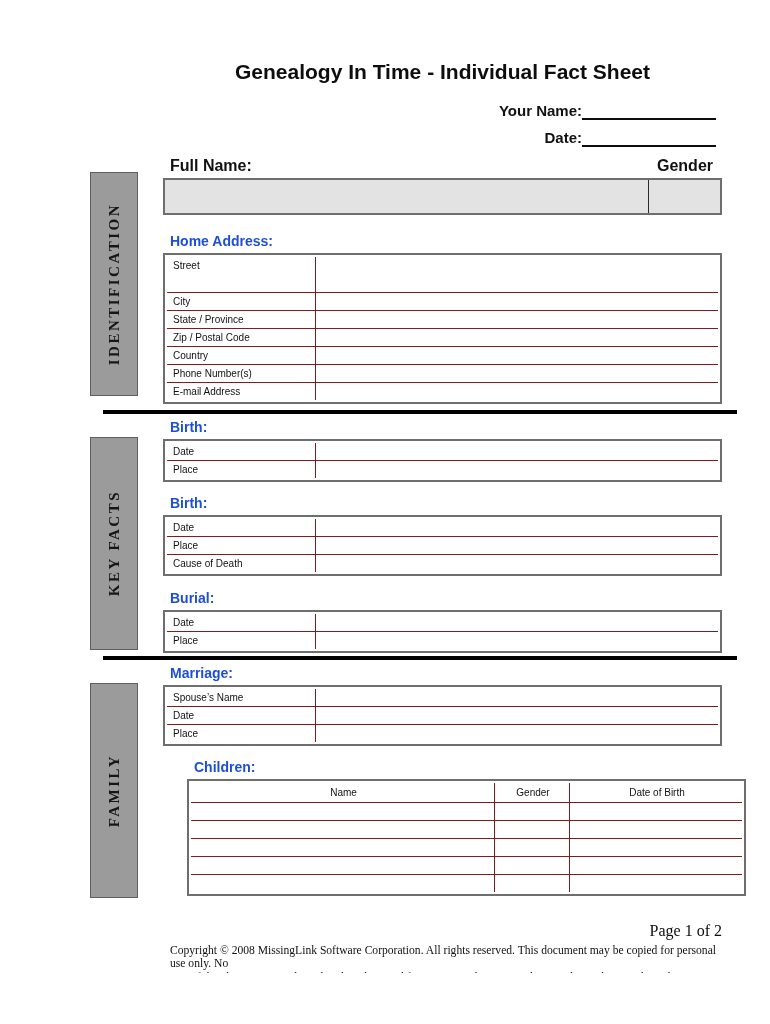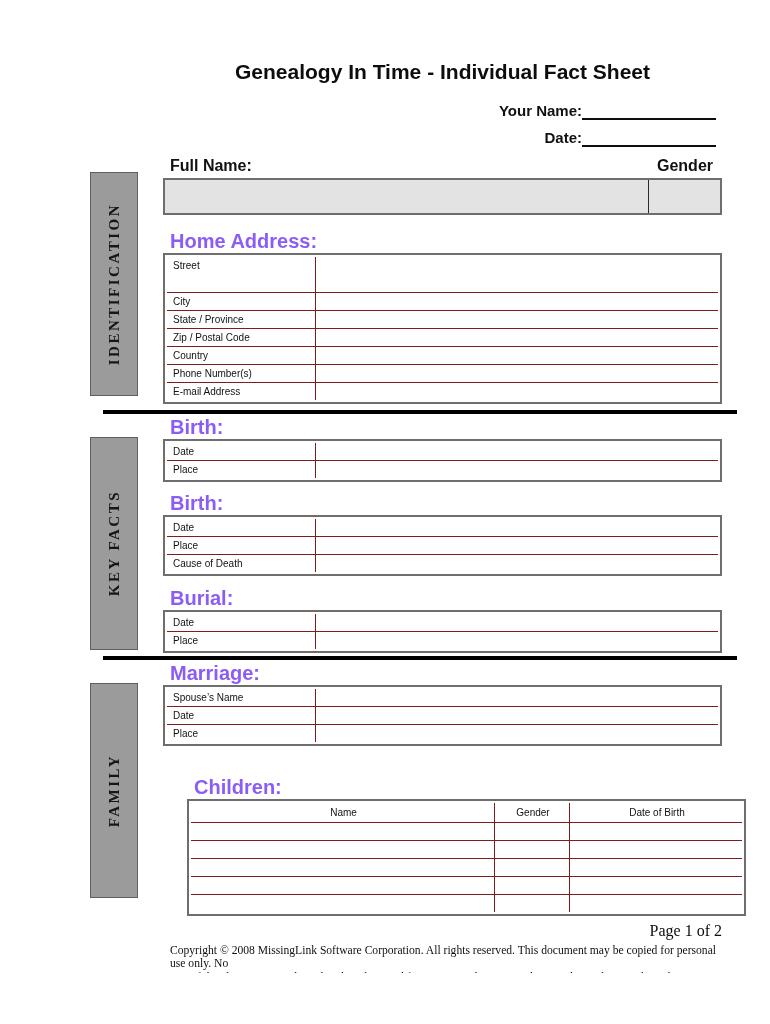--- a/index.html
+++ b/index.html
@@ -40,21 +40,21 @@
   
   .divider {
     position:absolute; left:103px; width:634px; height:4px; background:#000;
   }
   .divider-1 { top:410px; }
   .divider-2 { top:656px; }
 
   
   .section { position:absolute; left:163px; width:559px; }
   .sec-label {
-    font-size:20px; font-weight:bold; color:#8b5cf6;
+    font-size:14px; font-weight:bold; color:#1d4ed8;
     margin:0 0 3px 7px; line-height:18px;
   }
 
   .tbl-wrap {
     border:2px solid #6e6e6e; background:#fff; padding:2px;
   }
   table.grid {
     width:100%; border-collapse:collapse; border-style:hidden; table-layout:fixed;
   }
   table.grid td, table.grid th {
@@ -85,21 +85,21 @@
   th.col-gender { width:64px; }
   th.col-dob    { width:162px; }
   table.grid th { text-align:center; height:19px; }
 
   
   .sec-home     { top:232px; }
   .sec-birth    { top:418px; }
   .sec-death    { top:494px; }
   .sec-burial   { top:589px; }
   .sec-marriage { top:664px; }
-  .sec-children { top:778px;padding-left:24px; }
+  .sec-children { top:758px;padding-left:24px; }
 
   
   .page-number {
     position:absolute; left:163px; top:922px; width:559px;
     text-align:right; font-family:Liberation Serif, serif; font-size:16px; color:#0d0d0d;
   }
   .copyright {
     position:absolute; left:170px; top:944px; width:560px;
     font-family:"Liberation Serif", serif; font-size:11.6px; line-height:13.4px;
     color:#101010; white-space:pre-line;

